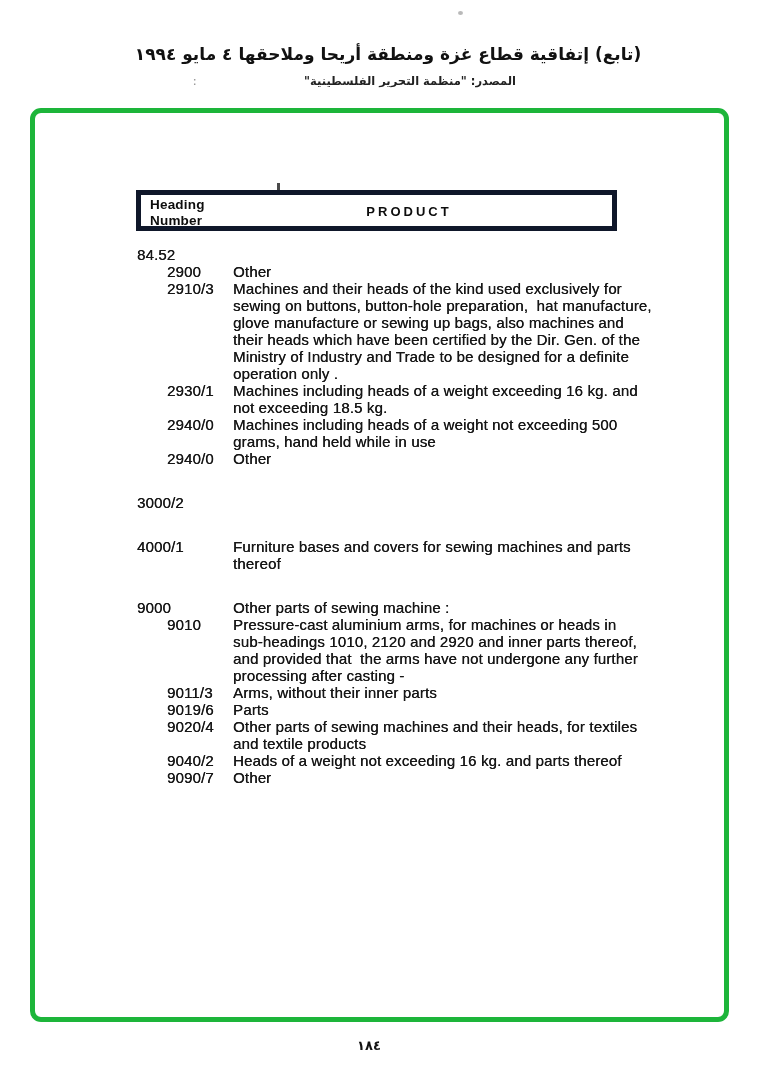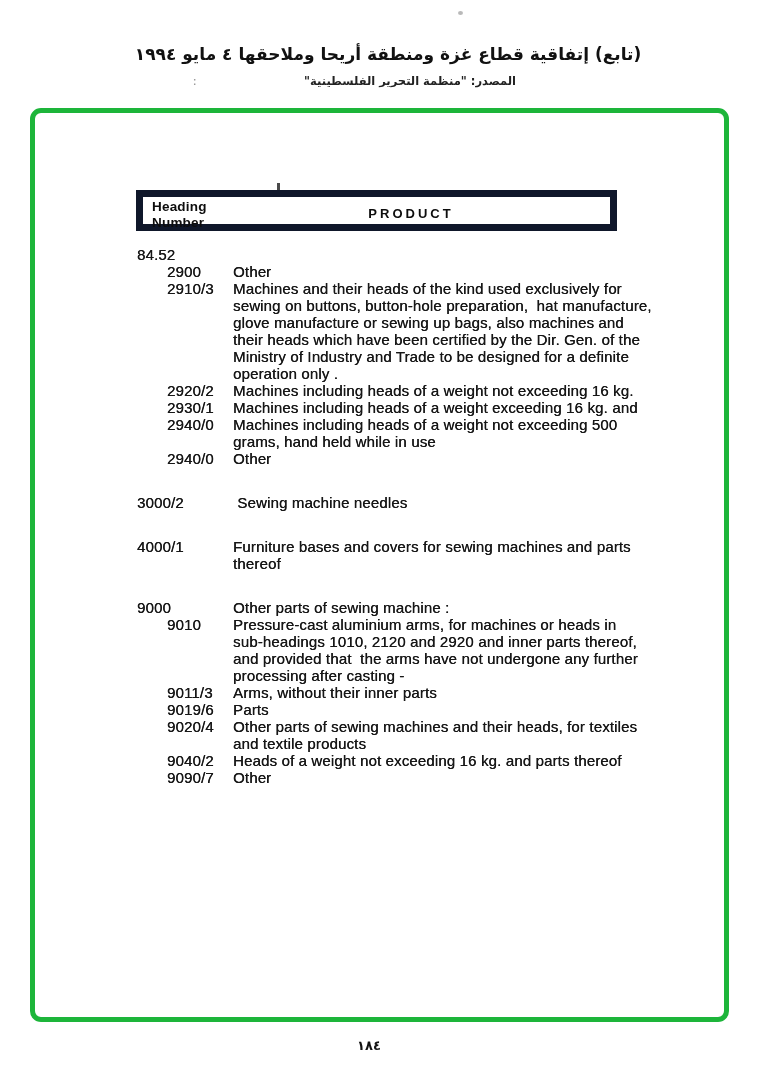--- a/index.html
+++ b/index.html
@@ -19,21 +19,21 @@
     font-weight:bold;font-size:11.5px;color:#222;
   }
   
   .green-frame{
     position:absolute;left:30px;top:108px;width:699px;height:914px;box-sizing:border-box;
     border:5px solid var(--green,#1db53a);border-radius:11px;background:transparent;
   }
   
   .header-box{
     position:absolute;left:136px;top:190px;width:481px;height:41px;box-sizing:border-box;
-    border:7px solid #0f172a;background:#fff;padding-left:35px;
+    border:5px solid #0f172a;background:#fff;padding-left:35px;
   }
   .heading-label{
     position:absolute;left:9px;top:2px;width:80px;
     font-weight:bold;font-size:13.5px;line-height:16px;letter-spacing:.2px;color:#0d0d0d;
   }
   .product-label{
     position:absolute;left:268px;top:9px;transform:translateX(-50%);
     font-weight:bold;font-size:13px;letter-spacing:3px;color:#0d0d0d;white-space:nowrap;
   }
   
@@ -84,38 +84,33 @@
     </div>
     <div class="row lvl2">
       <span class="code">2900</span>
       <div class="ptext"><div>Other</div></div>
     </div>
     <div class="row lvl2">
       <span class="code">2910/3</span>
       <div class="ptext"><div>Machines and their heads of the kind used exclusively for</div><div>sewing on buttons, button-hole preparation,  hat manufacture,</div><div>glove manufacture or sewing up bags, also machines and</div><div>their heads which have been certified by the Dir. Gen. of the</div><div>Ministry of Industry and Trade to be designed for a definite</div><div>operation only .</div></div>
     </div>
     <div class="row lvl2">
-      <span class="code">2920/2</span>
-      <div class="ptext"><div>Machines including heads of a weight not exceeding 16 kg.</div></div>
-    </div>
-    <div class="row lvl2">
       <span class="code">2930/1</span>
-      <div class="ptext"><div>Machines including heads of a weight exceeding 16 kg. and</div></div>
+      <div class="ptext"><div>Machines including heads of a weight exceeding 16 kg. and</div><div>not exceeding 18.5 kg.</div></div>
     </div>
     <div class="row lvl2">
       <span class="code">2940/0</span>
       <div class="ptext"><div>Machines including heads of a weight not exceeding 500</div><div>grams, hand held while in use</div></div>
     </div>
     <div class="row lvl2">
       <span class="code">2940/0</span>
       <div class="ptext"><div>Other</div></div>
     </div>
     <div class="row lvl1 gap">
       <span class="code">3000/2</span>
-      <div class="ptext"><div> Sewing machine needles</div></div>
     </div>
     <div class="row lvl1 gap">
       <span class="code">4000/1</span>
       <div class="ptext"><div>Furniture bases and covers for sewing machines and parts</div><div>thereof</div></div>
     </div>
     <div class="row lvl1 gap">
       <span class="code">9000</span>
       <div class="ptext"><div>Other parts of sewing machine :</div></div>
     </div>
     <div class="row lvl2">

